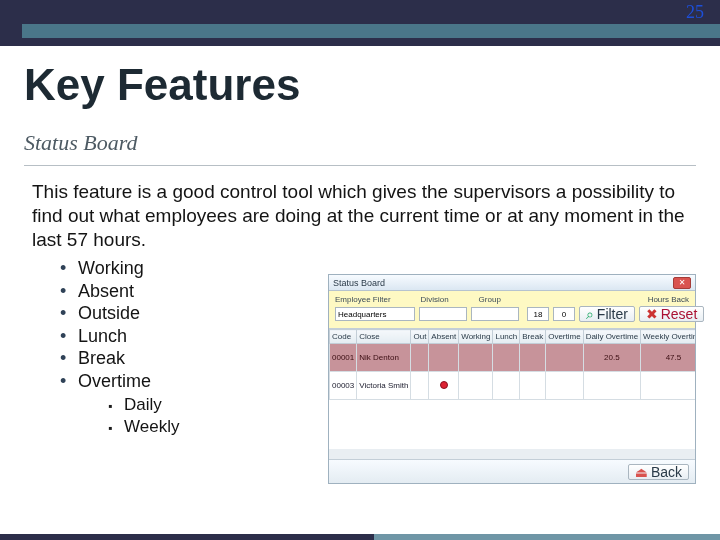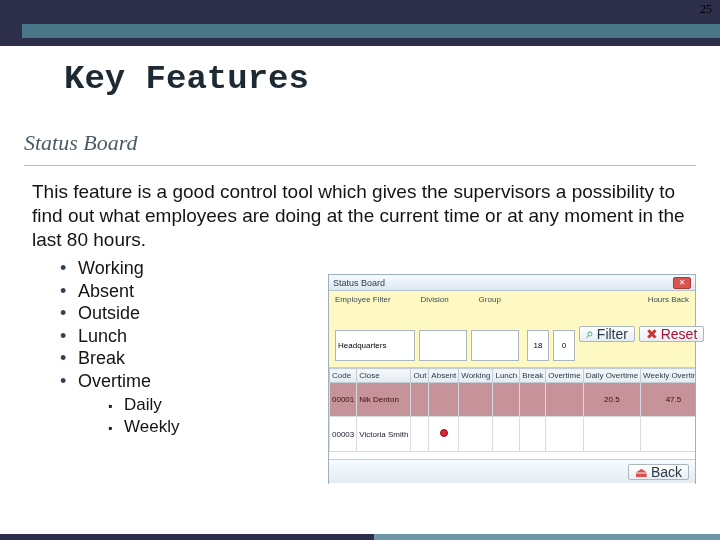--- a/index.html
+++ b/index.html
@@ -1,52 +1,52 @@
 <!DOCTYPE html>
 <html><head>
 <meta charset="utf-8">
 <style>
   * { box-sizing: border-box; margin: 0; padding: 0; }
   html, body { width: 720px; height: 540px; font-family: Arial, Helvetica, sans-serif; background:#fff; overflow:hidden; }
   .slide { width:720px; height:540px; position:relative; background:#fff; }
   
   .topbar-outer { position:absolute; top:0; left:0; right:0; height:46px; background:#2c2e4a; }
   .topbar-inner { position:absolute; top:24px; left:22px; right:0; height:14px; background:#4a7689; }
-  .pagenum { position:absolute; top:2px; right:8px; color:#000000; font-size:12px; font-family: Georgia, serif; }
+  .pagenum { position:absolute; top:2px; right:16px; color:#1d4ed8; font-size:18px; font-family: Georgia, serif; }
   .underline { position:absolute; left:24px; right:24px; top:165px; height:1px; background:#b7bfc5; }
   
-  .h1 { position:absolute; top:60px; left:24px; font-size:34px; font-weight:700; color:#1d2a33; font-family: Liberation Mono, monospace; margin-left: 40px; }
+  .h1 { position:absolute; top:60px; left:24px; font-size:44px; font-weight:700; color:#1d2a33; font-family: Liberation Sans, sans-serif; }
   .h2 { position:absolute; top:130px; left:24px; font-size:22px; font-style:italic; color:#4d5a63; font-family: Georgia, 'Times New Roman', serif; }
   
   .body { position:absolute; top:180px; left:32px; right:24px; font-size:19px; line-height:1.25; color:#141414; }
   .para { max-width:660px; }
   .para2 { max-width:290px; margin-top:2px; }
   ul.statuses { list-style:none; margin:6px 0 0 28px; font-size:18px; }
   ul.statuses > li::before { content:"•"; color:#2f4257; display:inline-block; width:18px; }
   ul.sub { list-style:none; margin:2px 0 0 48px; font-size:17px; }
   ul.sub > li::before { content:"▪"; color:#1b1b1b; display:inline-block; width:16px; font-size:12px; }
   
   .shot { position:absolute; top:274px; left:328px; width:368px; height:210px; background:#e9eef2; border:1px solid #9fb1bf; font-size:9px; color:#223; }
   .shot .titlebar { height:16px; background:linear-gradient(#f7fbff,#dbe7f2); border-bottom:1px solid #b6c3cf; display:flex; align-items:center; justify-content:space-between; padding:0 4px; }
   .shot .titlebar .t { font-size:9px; color:#2a3a48; }
   .shot .closebtn { width:18px; height:12px; background:#d9534f; border:1px solid #a53c38; border-radius:2px; color:#fff; font-size:8px; line-height:10px; text-align:center; }
   .shot .filters { padding:4px 6px 6px 6px; background:#fef9c3; border-bottom:1px solid #c3ced7; }
   .shot .filters .row1 { display:flex; gap:30px; font-size:8px; color:#3b4b58; margin-bottom:2px; }
   .shot .filters .row2 { display:flex; align-items:center; gap:4px; }
-  .shot select, .shot input { font-size:8px; height:31px; border:1px solid #aab6c0; background:#fff; padding:0 2px;margin-top:24px; }
+  .shot select, .shot input { font-size:8px; height:14px; border:1px solid #aab6c0; background:#fff; padding:0 2px; }
   .shot .hq { width:80px; }
   .shot .div { width:48px; }
   .shot .grp { width:48px; }
   .shot .hb { width:22px; text-align:center; }
   .shot .btn { display:inline-flex; align-items:center; gap:3px; height:16px; padding:0 6px; border:1px solid #aab6c0; background:linear-gradient(#fff,#e8eef3); border-radius:2px; font-size:14px; color:#2a3a48; }
   .shot .btn.red { color:#a13; }
   .shot .spacer { flex:1; }
   .shot table { width:100%; border-collapse:collapse; font-size:8px; }
   .shot th { background:linear-gradient(#f5f8fb,#e4ecf2); border:1px solid #c3ced7; padding:2px 2px; font-weight:normal; color:#2a3a48; white-space:nowrap; }
-  .shot td { border:1px solid #d5dde3; padding:12px 2px; height:28px; background:#fff; white-space:nowrap; }
+  .shot td { border:1px solid #d5dde3; padding:2px 2px; height:28px; background:#fff; white-space:nowrap; }
   .shot tr.sel td { background:#c7939a; color:#3a0d12; }
   .dot-red { display:inline-block; width:8px; height:8px; border-radius:50%; background:#d23; border:1px solid #8a1020; }
   .dot-green { display:inline-block; width:8px; height:8px; border-radius:50%; background:#3a9a3a; border:1px solid #1f5d1f; }
   .shot .footer { position:absolute; bottom:0; left:0; right:0; height:24px; background:linear-gradient(#f7fbff,#e4ecf2); border-top:1px solid #c3ced7; display:flex; align-items:center; justify-content:flex-end; gap:6px; padding:0 6px; }
   .ico-filter::before { content:"⌕"; color:#2a6; }
   .ico-reset::before { content:"✖"; color:#c33; }
   .ico-close::before { content:"⏏"; color:#d9534f; }
   .shot .tablewrap { height:120px; overflow:hidden; background:#fff; }
   .bottombar { position:absolute; bottom:0; left:0; right:0; height:6px; background:linear-gradient(90deg,#2c2e4a 0 52%, #6f96a6 52% 100%); }
   th,td{ text-align:left; }
@@ -58,21 +58,21 @@
 <div class="slide">
   <div class="topbar-outer"></div>
   <div class="topbar-inner"></div>
   <div class="pagenum">25</div>
 
   <div class="h1">Key Features</div>
   <div class="h2">Status Board</div>
   <div class="underline"></div>
 
   <div class="body">
-    <p class="para">This feature is a good control tool which gives the supervisors a possibility to find out what employees are doing at the current time or at any moment in the last 80 hours.</p>
+    <p class="para">This feature is a good control tool which gives the supervisors a possibility to find out what employees are doing at the current time or at any moment in the last 57 hours.</p>
     <ul class="statuses">
       <li>Working</li>
       <li>Absent</li>
       <li>Outside</li>
       <li>Lunch</li>
       <li>Break</li>
       <li><span>Overtime</span>
         <ul class="sub">
           <li>Daily</li>
           <li>Weekly</li>

